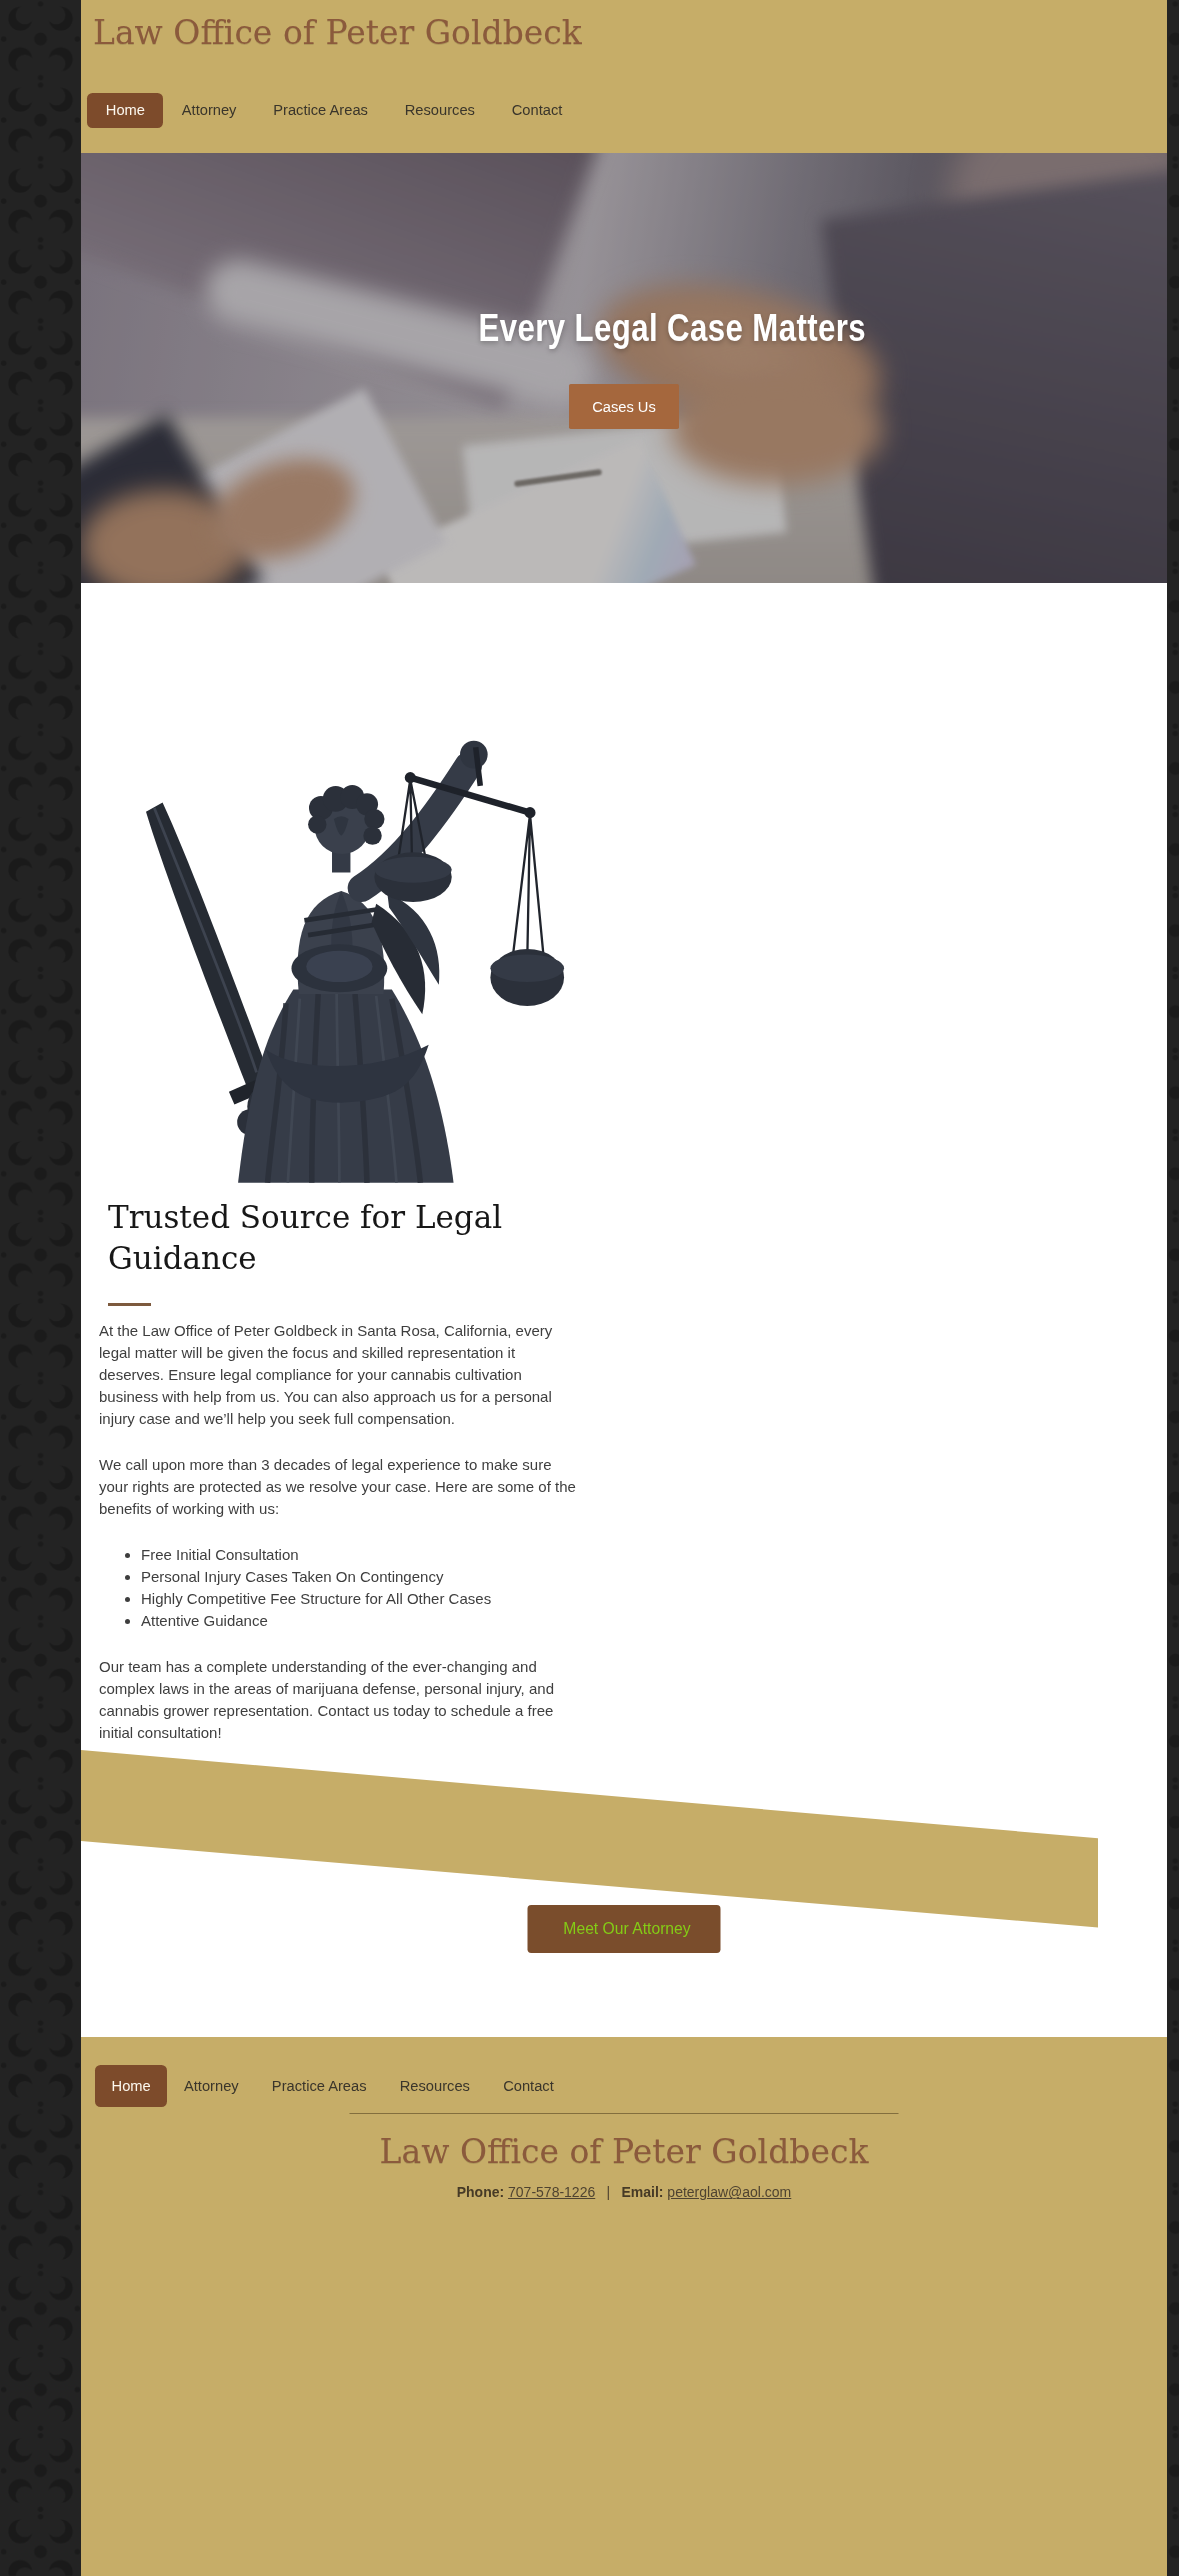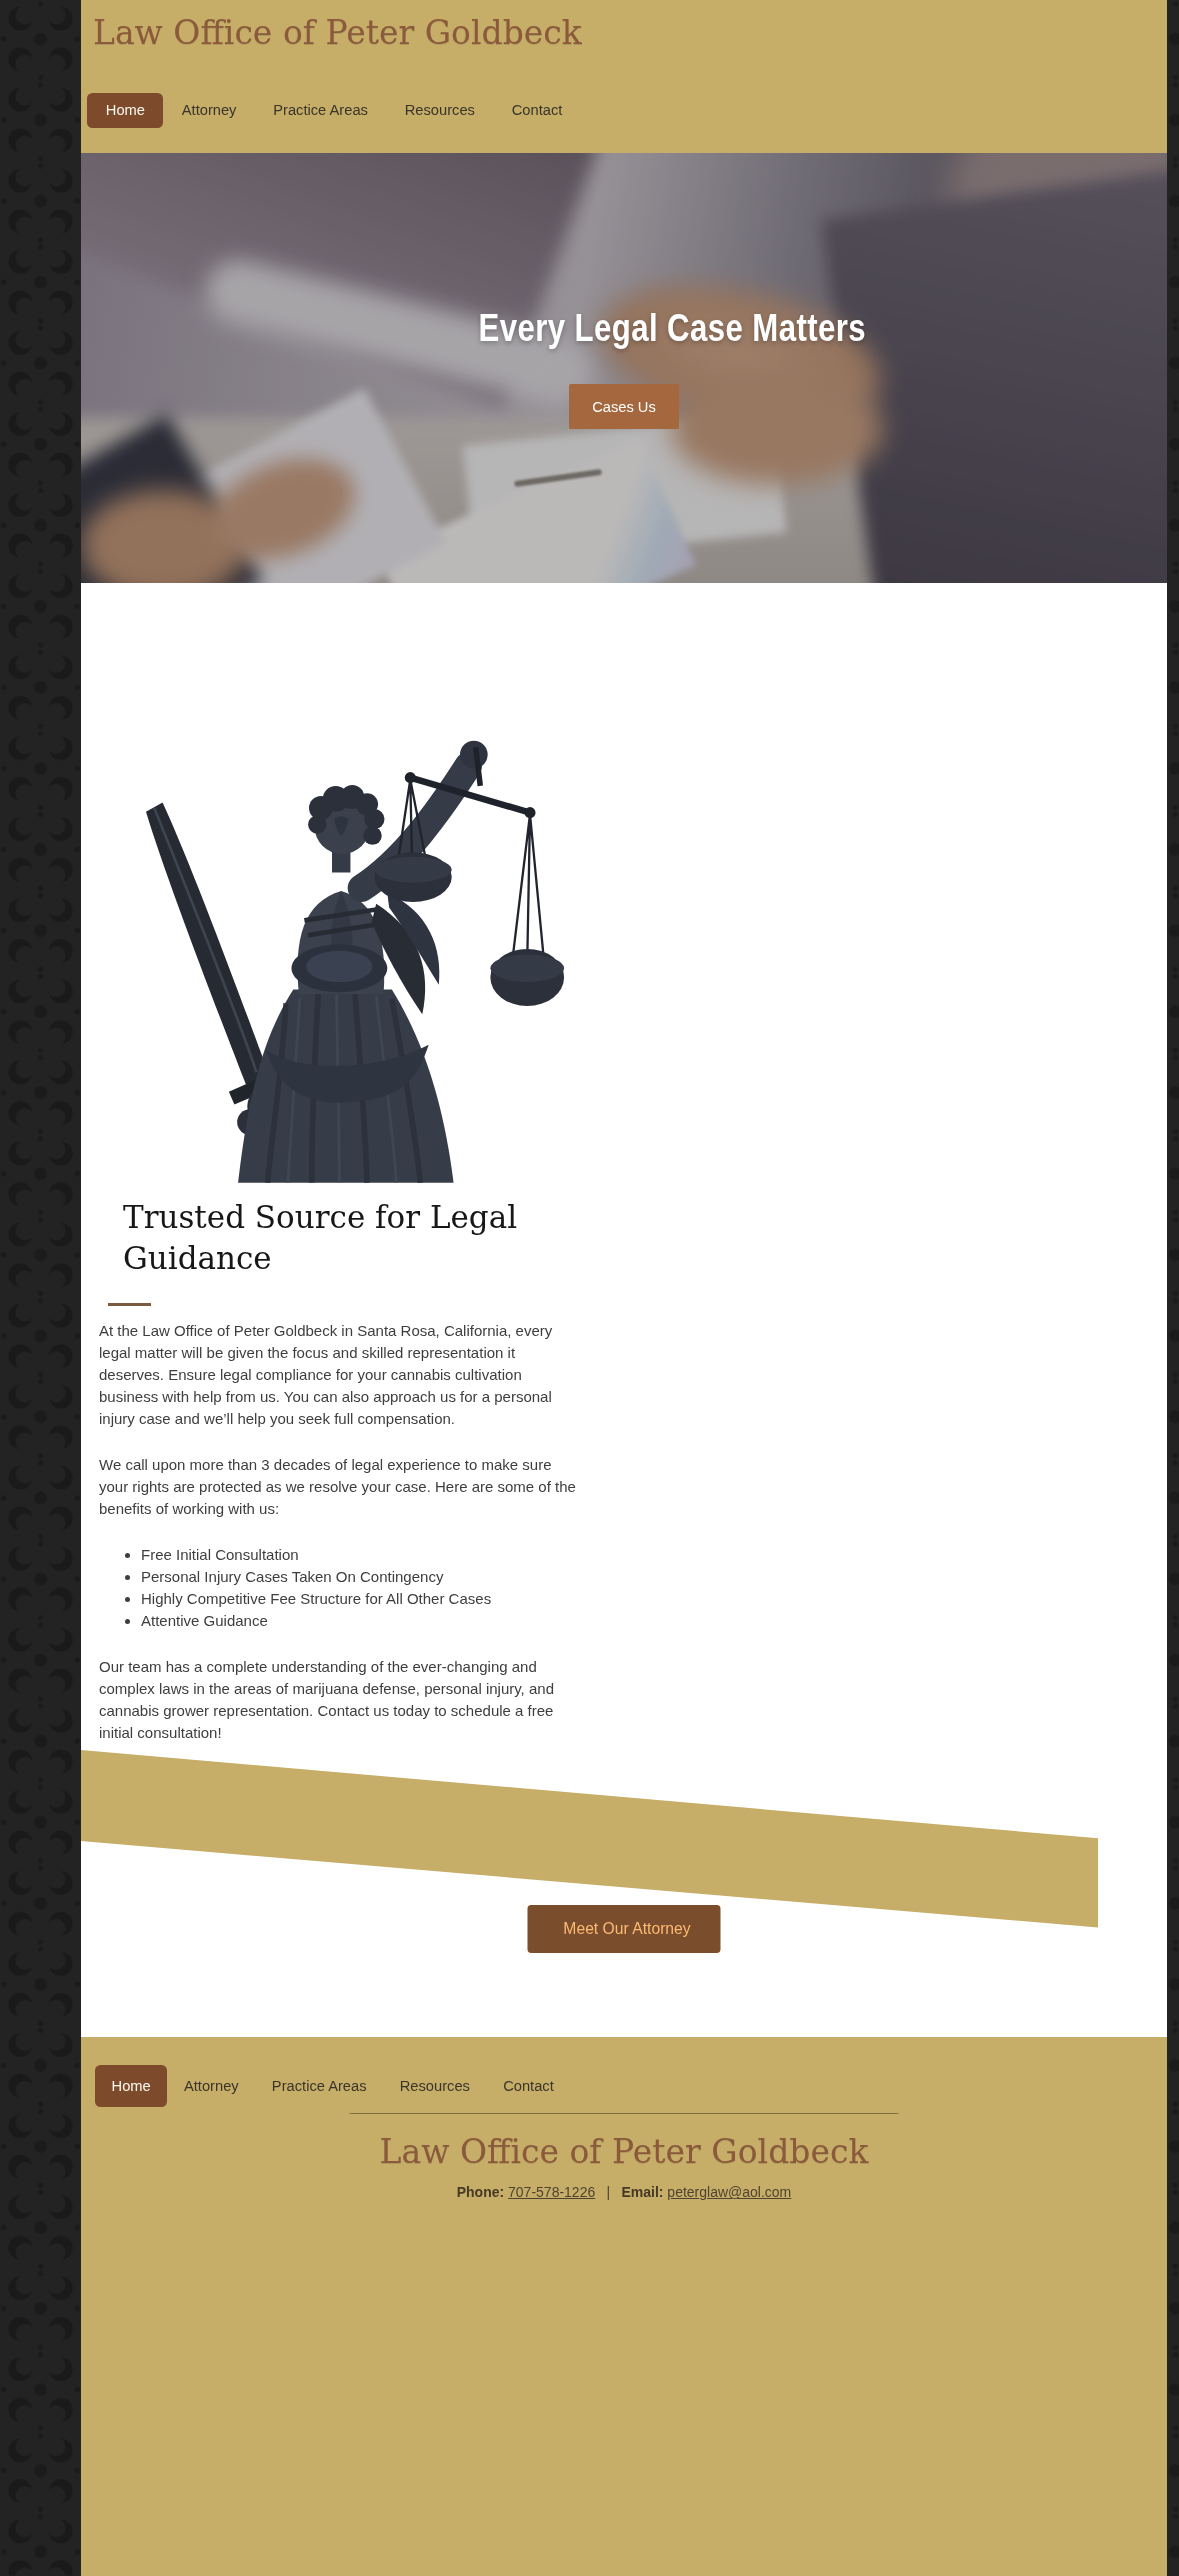--- a/index.html
+++ b/index.html
@@ -66,32 +66,32 @@
   .hero-cta{
     position:absolute;left:50%;top:231px;transform:translateX(-50%);z-index:3;
     width:110px;height:45px;background:#a5673d;color:#fff;border:none;
     font-family:"Liberation Sans",sans-serif;font-size:14.7px;border-radius:1.8px;cursor:pointer;
   }
 
   
   .main-section{position:relative;height:1454px;background:#ffffff;}
   .statue{position:absolute;left:30px;top:107px;width:454px;height:493px;}
   .about-heading{
-    margin:0;position:absolute;left:42px;top:614px;width:405px;
+    margin:0;position:absolute;left:27px;top:614px;width:405px;
     font-family:"DejaVu Serif",serif;font-weight:400;font-size:31px;line-height:41px;color:#171717;
   }
   .heading-rule{position:absolute;left:27px;top:720px;width:43px;height:2.8px;background:#7d5a3e;}
   .copy{position:absolute;left:18px;top:737px;width:479px;color:#3e3e3e;}
   .copy p{margin:0 0 24px;font-size:15px;line-height:22px;}
   .copy ul{margin:0 0 24px;padding:0 0 0 42px;}
   .copy li{font-size:15px;line-height:22px;}
   .gold-band{position:absolute;left:0;top:1167px;width:1017px;height:184px;display:block;}
   .meet-cta{
     position:absolute;left:50%;top:1322px;transform:translateX(-50%);
-    width:193px;height:48px;background:#7a4d2c;color:#fdba74;border:none;
+    width:193px;height:48px;background:#7a4d2c;color:#84cc16;border:none;
     font-family:"Liberation Sans",sans-serif;font-size:15.7px;border-radius:3.7px;cursor:pointer;padding-left:12px;
   }
 
   
   .site-footer{position:relative;height:539px;background:#c6ad68;}
   .footer-nav{position:absolute;left:14px;top:28px;display:flex;align-items:center;}
   .footer-nav a{display:block;padding:12px 16.6px;font-size:14.7px;color:#3a352b;
     text-decoration:none;line-height:18.4px;}
   .footer-nav a.active{background:#7d4b2b;color:#fdf8ef;border-radius:5.5px;}
   .footer-widget{

